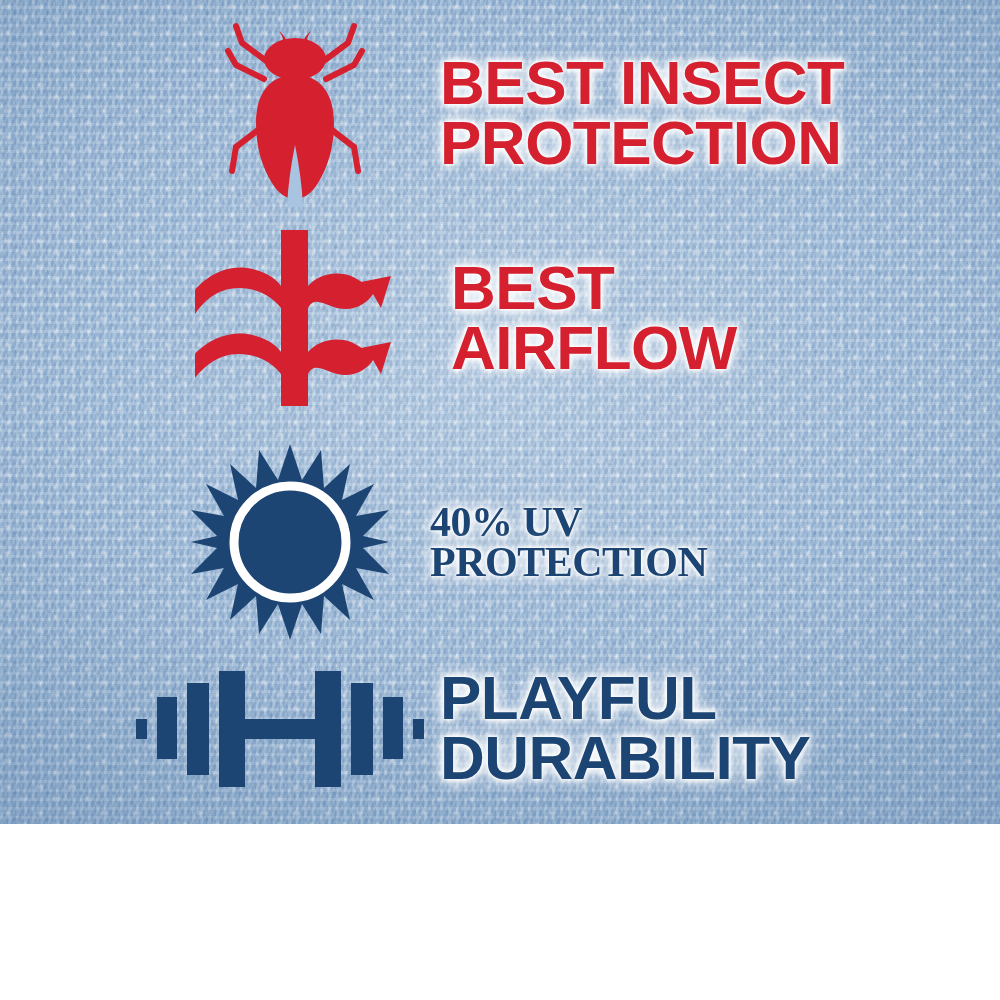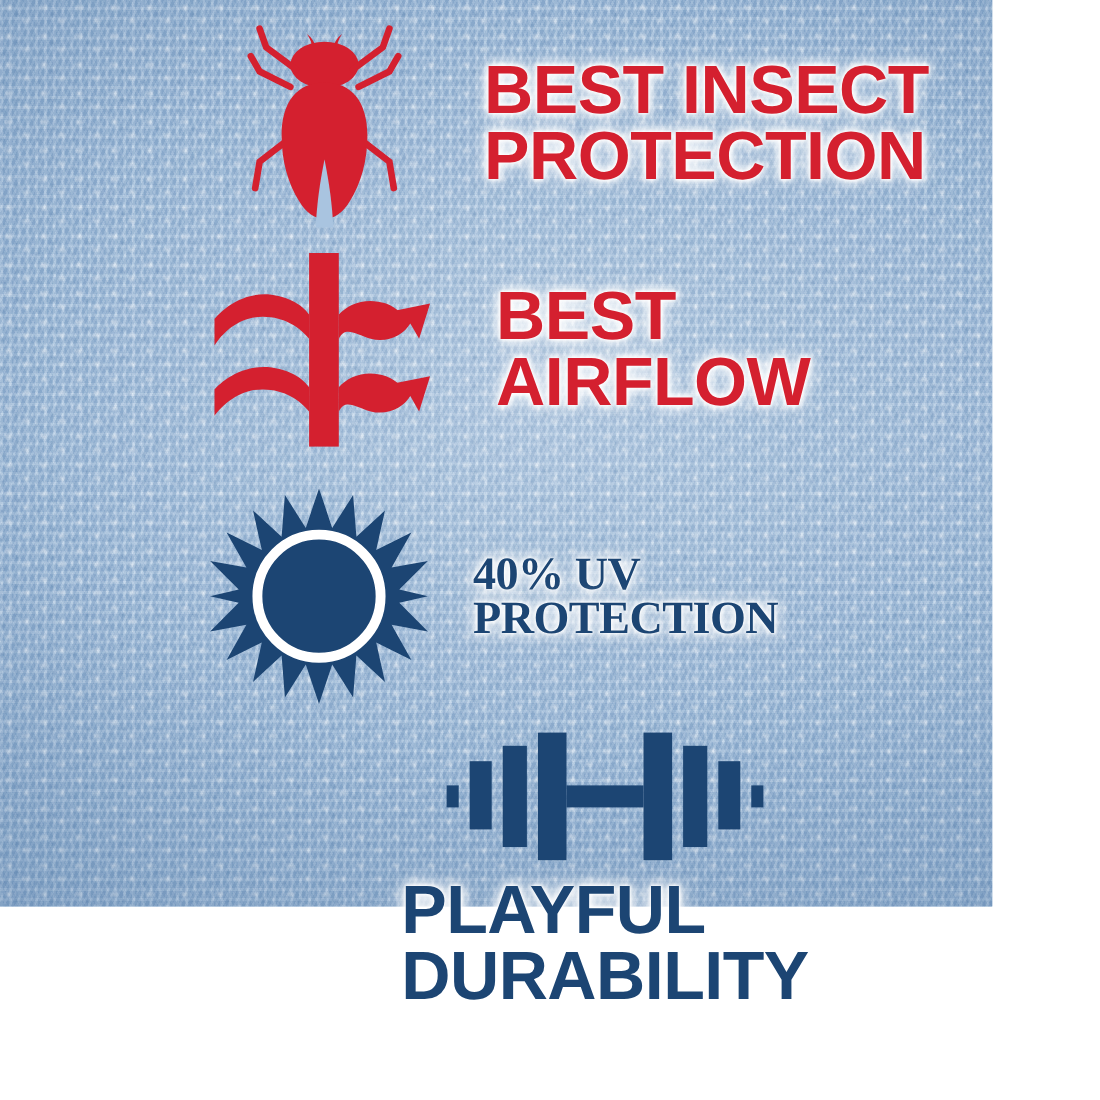--- a/index.html
+++ b/index.html
@@ -2,21 +2,21 @@
 <html><head>
 <meta charset="utf-8">
 <style>
   html, body {
     margin: 0;
     padding: 0;
     background: #ffffff;
   }
   #infographic {
     position: relative;
-    width: 902px;
+    width: 1000px;
     height: 1000px;
     overflow: hidden;
     font-family: "Liberation Sans", sans-serif;
   }
 
   
   .bg-texture {
     position: absolute;
     left: 0; top: 0;
     width: 1000px;
@@ -84,21 +84,21 @@
     color: #1c4573;
     text-shadow:
       0 0 3px #ffffff, 0 0 5px #ffffff, 0 0 9px #ffffff,
       0 0 14px rgba(255,255,255,0.95), 0 0 20px rgba(255,255,255,0.75);
   }
 
   
   #row-insect   { left: 150px; top: 18px;  width: 830px; height: 190px; }
   #row-airflow  { left: 150px; top: 222px; width: 830px; height: 192px; gap: 11px; }
   #row-uv       { left: 150px; top: 436px; width: 830px; height: 212px; }
-  #row-durable  { left: 120px; top: 648px; width: 860px; height: 160px; flex-direction: column; }
+  #row-durable  { left: 120px; top: 648px; width: 860px; height: 160px; }
 
   #row-insect  .row-icon { width: 290px; height: 190px; }
   #row-airflow .row-icon { width: 290px; height: 192px; }
   #row-uv      .row-icon { width: 280px; height: 212px; }
   #row-durable .row-icon { width: 320px; height: 150px; }
 
   #row-insect  .row-text { font-size: 62px; }
   #row-airflow .row-text { font-size: 62px; }
   #row-uv      .row-text { font-size: 42px; font-family: Liberation Serif, serif; }
   #row-durable .row-text { font-size: 62px; margin-left: 0px; }

